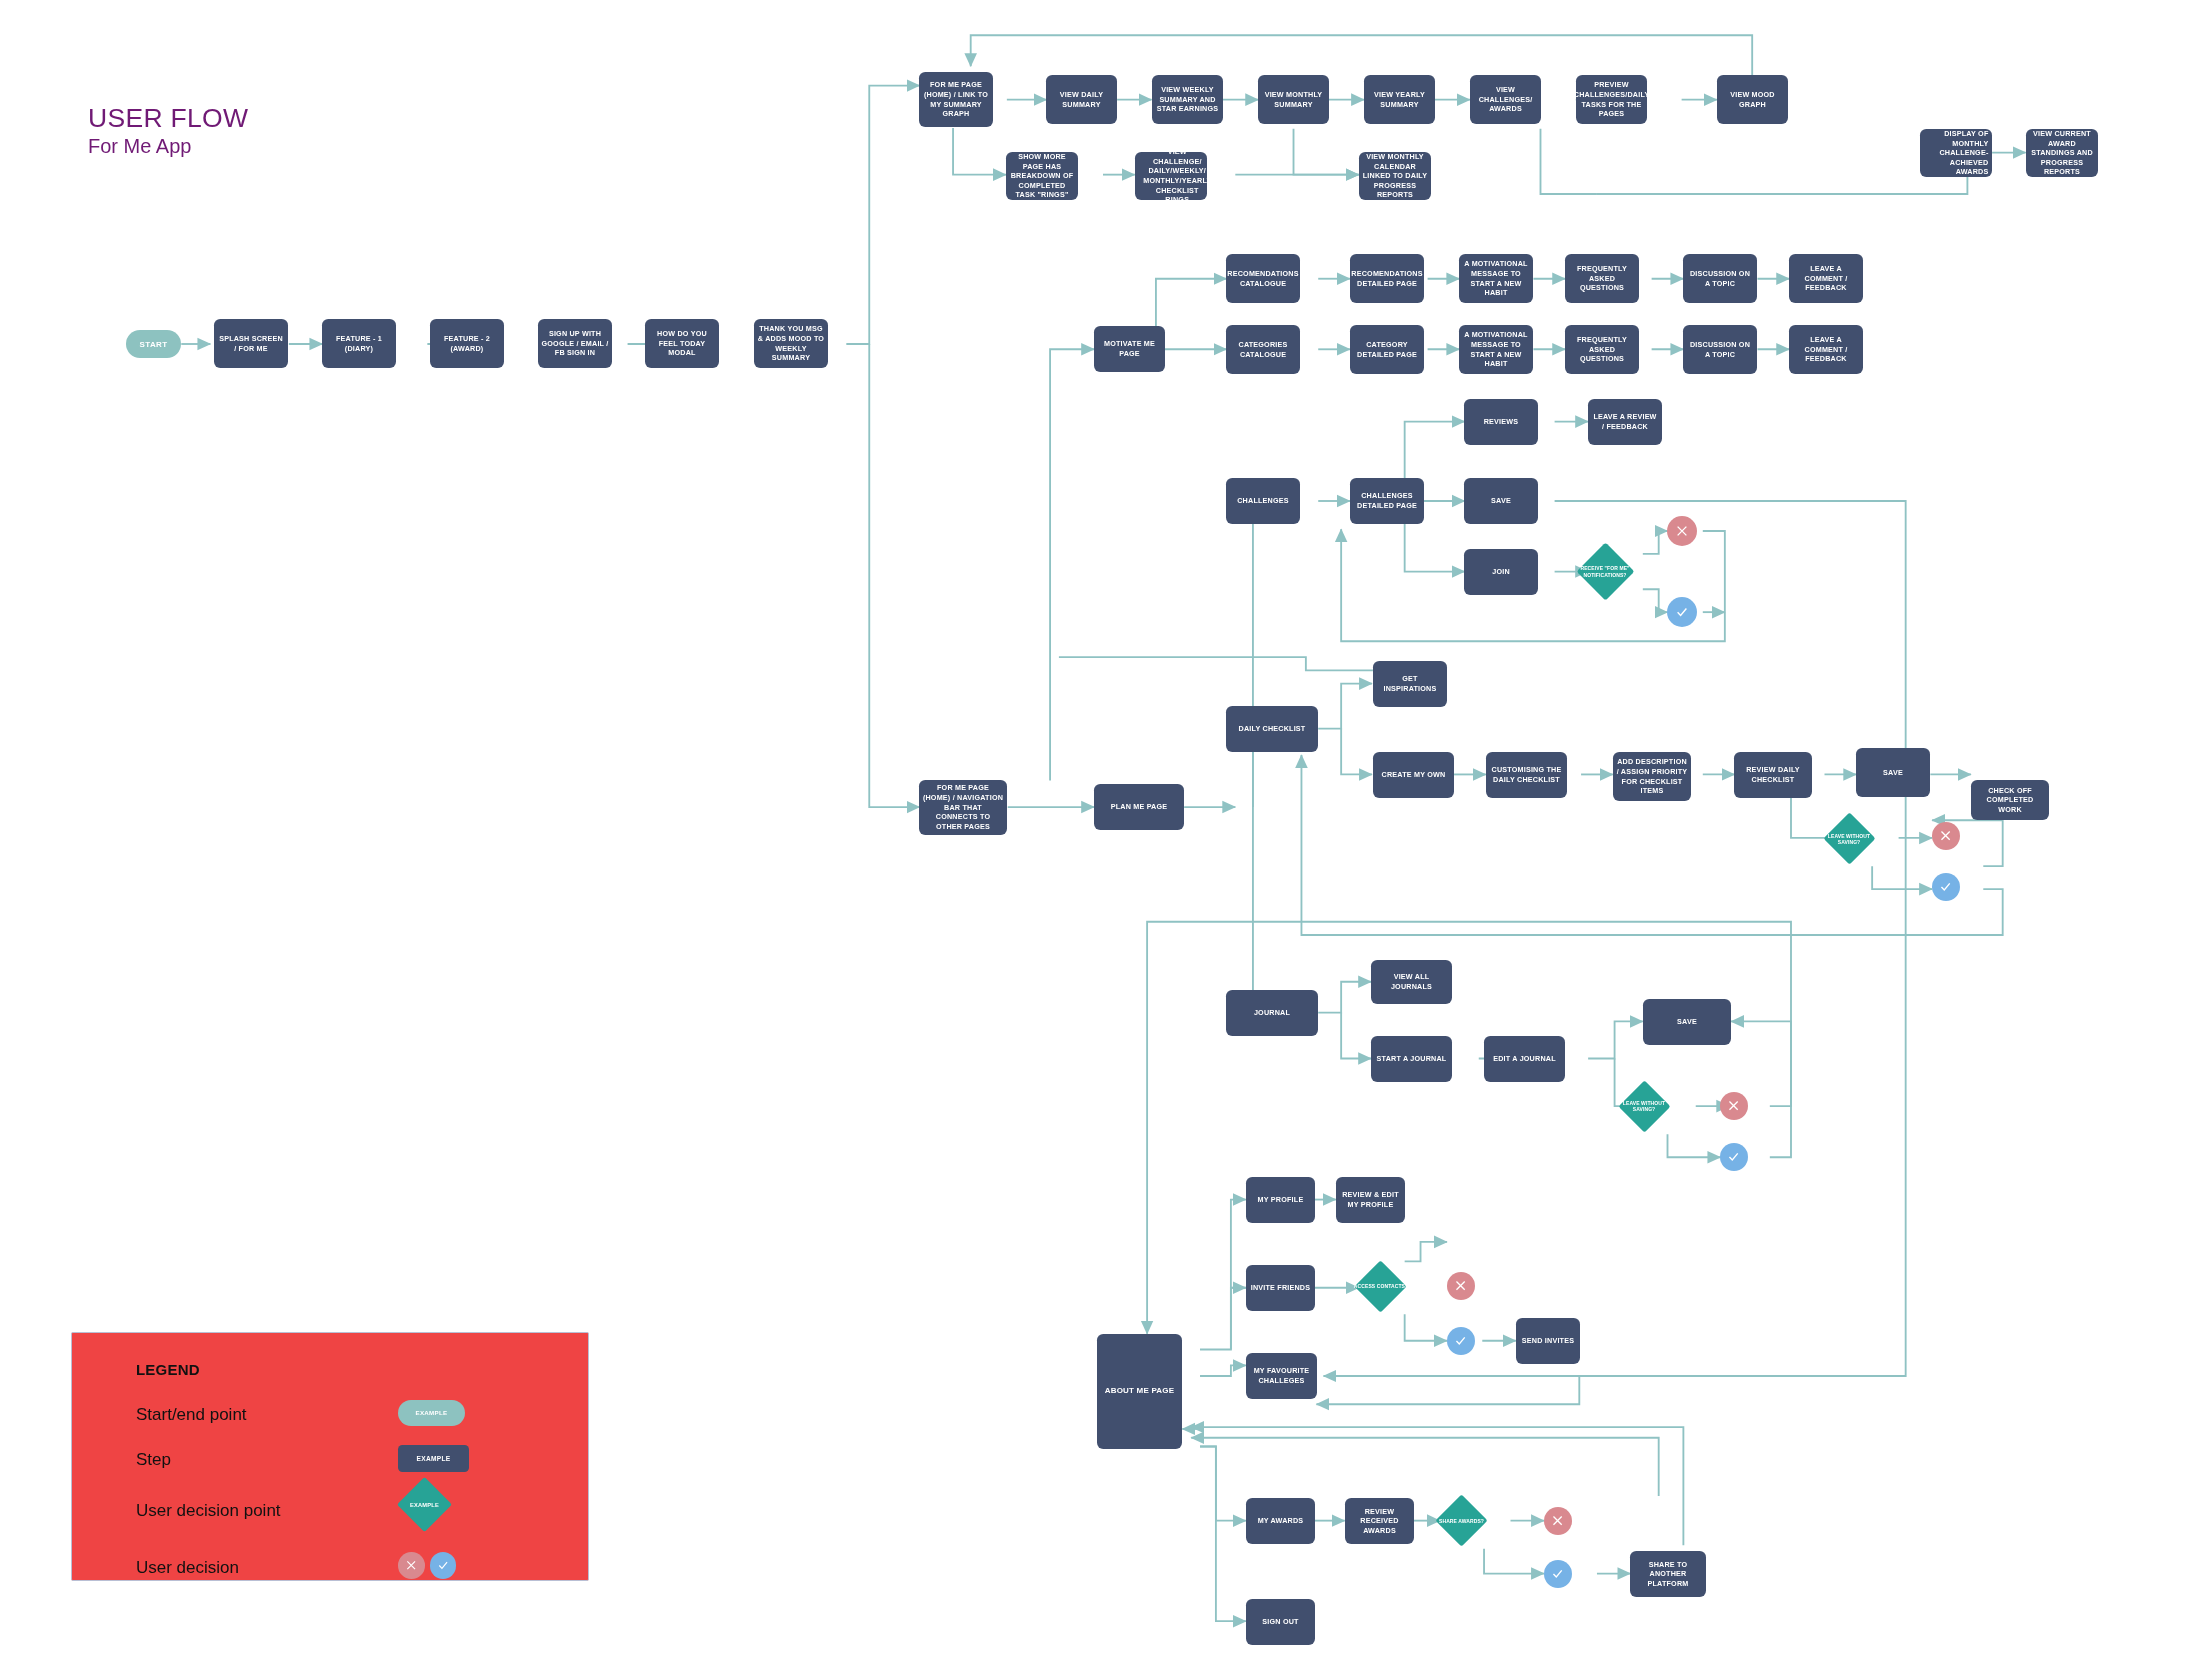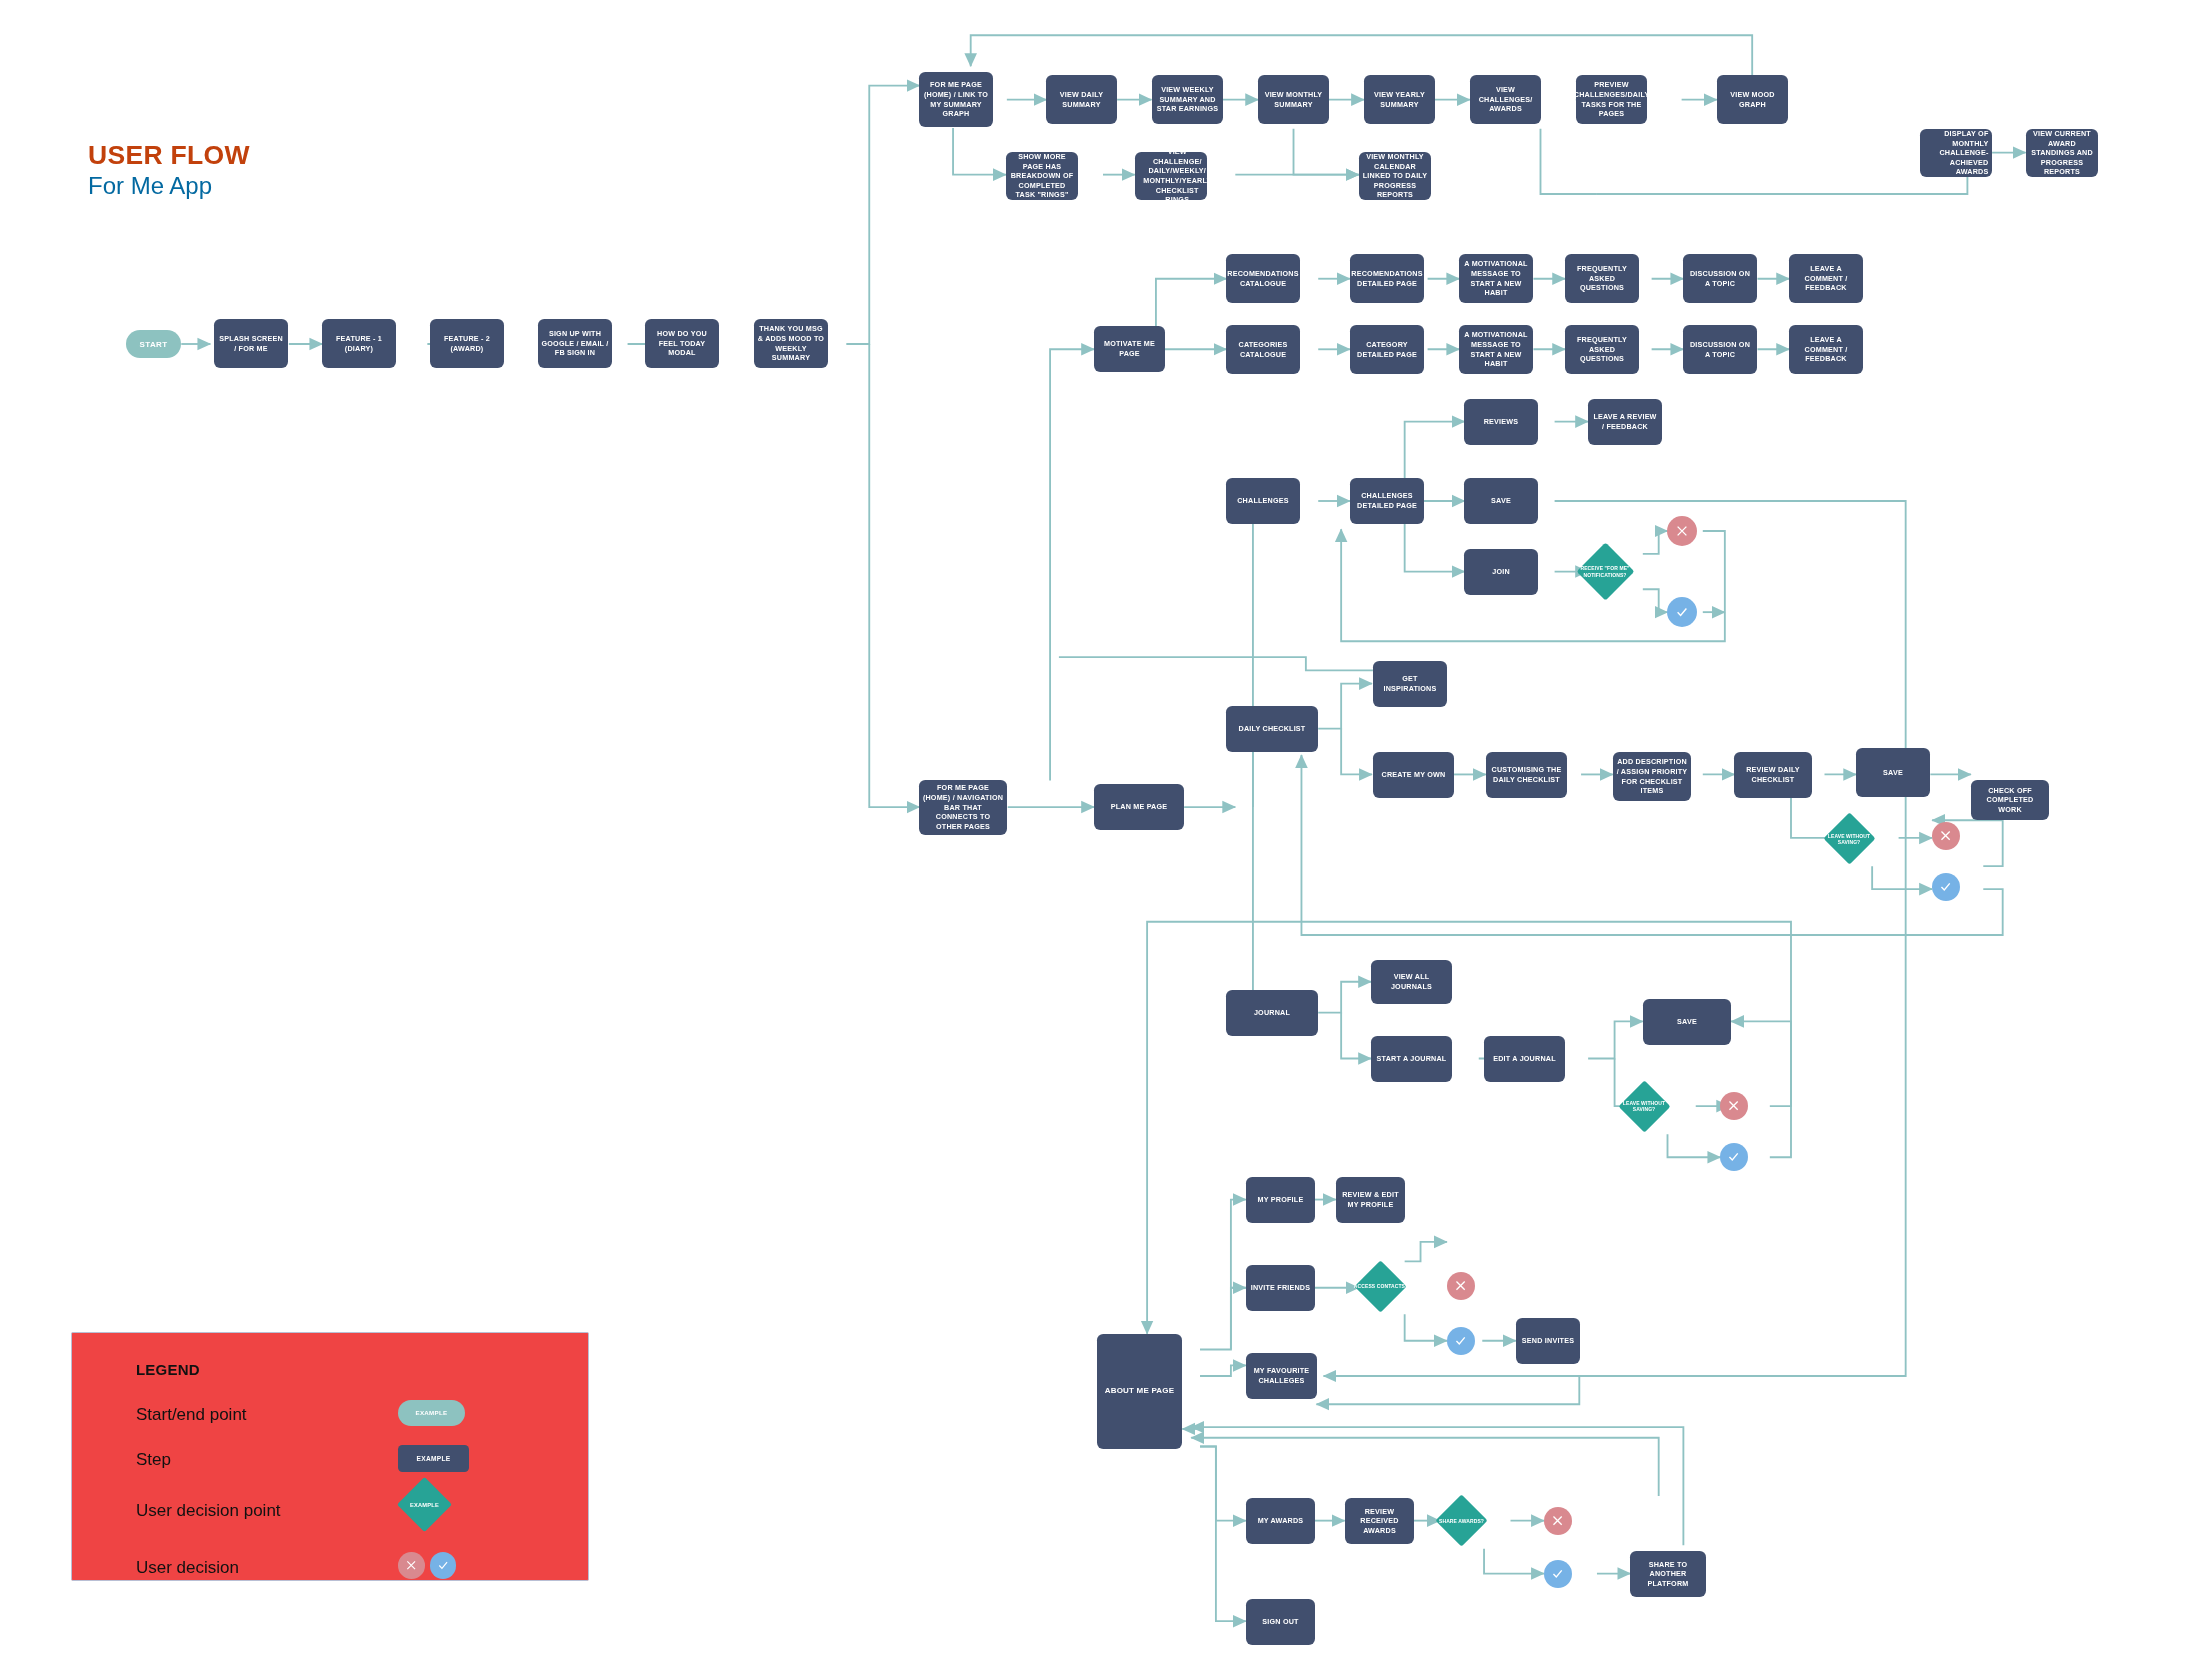--- a/index.html
+++ b/index.html
@@ -2,22 +2,22 @@
 <html style="font-size:14px"><head>
 <meta charset="utf-8">
 <title>User Flow - For Me App</title>
 <style>
   html,body{margin:0;padding:0;background:#ffffff;}
   body{font-family:"Liberation Sans",sans-serif;}
   #canvas{position:relative;width:2206px;height:1675px;background:#fff;overflow:hidden;}
   #wires{position:absolute;left:0;top:0;width:2206px;height:1675px;pointer-events:none;}
 
   .title-block{position:absolute;left:88px;top:104px;}
-  .title-main{font-size:26.5px;font-weight:bold;color:#c2410c;letter-spacing:0.3px;line-height:1.12;margin-top:37px;}
-  .title-sub{font-size:24px;font-weight:normal;color:#0369a1;line-height:1.15;margin-top:1.8px;}
+  .title-main{font-size:26.5px;font-weight:normal;color:#701a75;letter-spacing:0.3px;line-height:1.12;}
+  .title-sub{font-size:20px;font-weight:normal;color:#701a75;line-height:1.15;margin-top:1.8px;}
 
   .node{position:absolute;box-sizing:border-box;background:#414f6e;color:#fff;border-radius:6.2px;
         display:flex;align-items:center;justify-content:center;text-align:center;
         font-size:7.2px;font-weight:bold;line-height:1.34;letter-spacing:0.2px;padding:2.6px 3.5px;}
   .node.big{font-size:8px;}
   .pill{position:absolute;box-sizing:border-box;background:#8dc2c0;color:#fff;border-radius:881px;
         display:flex;align-items:center;justify-content:center;text-align:center;
         font-size:8px;font-weight:bold;letter-spacing:0.4px;}
   .diamond{position:absolute;background:#27a396;transform:rotate(45deg);border-radius:2.6px;}
   .diamond-label{position:absolute;display:flex;align-items:center;justify-content:center;text-align:center;

